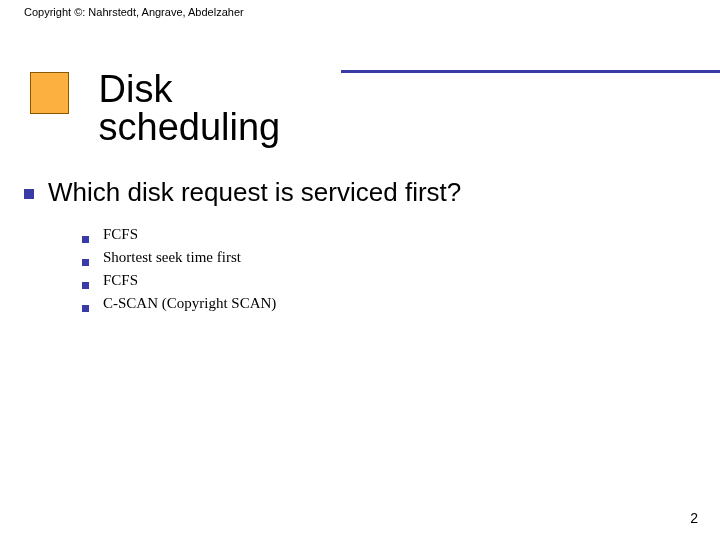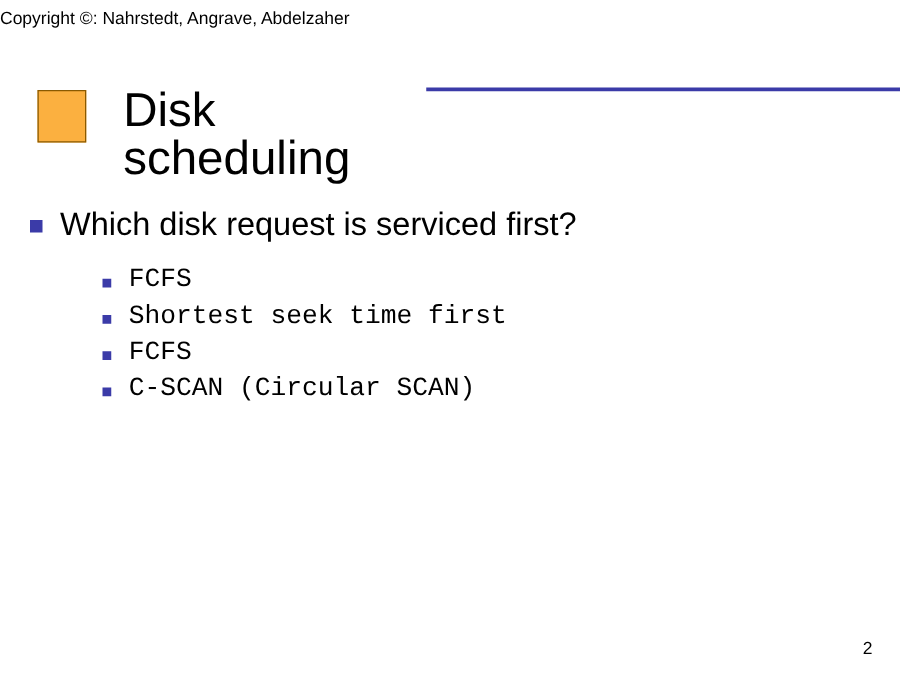--- a/index.html
+++ b/index.html
@@ -9,22 +9,22 @@
     height: 540px;
     background: #ffffff;
     font-family: Verdana, Geneva, sans-serif;
     color: #000;
     position: relative;
     overflow: hidden;
   }
   .copyright {
     position: absolute;
     top: 6px;
-    left: 0;
-    font-size: 14px;
+    left: 24px;
+    font-size: 11px;
     font-family: Arial, sans-serif;
   }
   .title-block {
     position: absolute;
     top: 70px;
     left: 30px;
     display: flex;
     align-items: stretch;
     height: 62px;
   }
@@ -52,21 +52,21 @@
     font-family: Verdana, Geneva, sans-serif;
   }
   .title-underline {
     width: 640px;
     height: 3px;
     background: #3b3ba8;
     margin-left: 0;
   }
   .body {
     position: absolute;
-    top: 164px;
+    top: 177px;
     left: 24px;
     right: 30px;
   }
   .lvl1 {
     display: flex;
     align-items: flex-start;
     margin-bottom: 18px;
   }
   .bullet-lg {
     width: 10px;
@@ -91,22 +91,22 @@
   }
   .bullet-sm {
     width: 7px;
     height: 7px;
     background: #3b3ba8;
     margin-top: 10px;
     margin-right: 14px;
     flex: 0 0 auto;
   }
   .lvl2-text {
-    font-size: 21px;
-    font-family: Liberation Mono, monospace;
+    font-size: 15px;
+    font-family: Liberation Serif, serif;
   }
   .page-num {
     position: absolute;
     bottom: 14px;
     right: 22px;
     font-size: 14px;
     font-family: Arial, sans-serif;
   }
 </style>
 </head>
@@ -135,18 +135,18 @@
     <div class="lvl2">
       <div class="bullet-sm"></div>
       <div class="lvl2-text">Shortest seek time first</div>
     </div>
     <div class="lvl2">
       <div class="bullet-sm"></div>
       <div class="lvl2-text">FCFS</div>
     </div>
     <div class="lvl2">
       <div class="bullet-sm"></div>
-      <div class="lvl2-text">C-SCAN (Circular SCAN)</div>
+      <div class="lvl2-text">C-SCAN (Copyright SCAN)</div>
     </div>
   </div>
 </div>
 
 <div class="page-num">2</div>
 
 </body></html>

